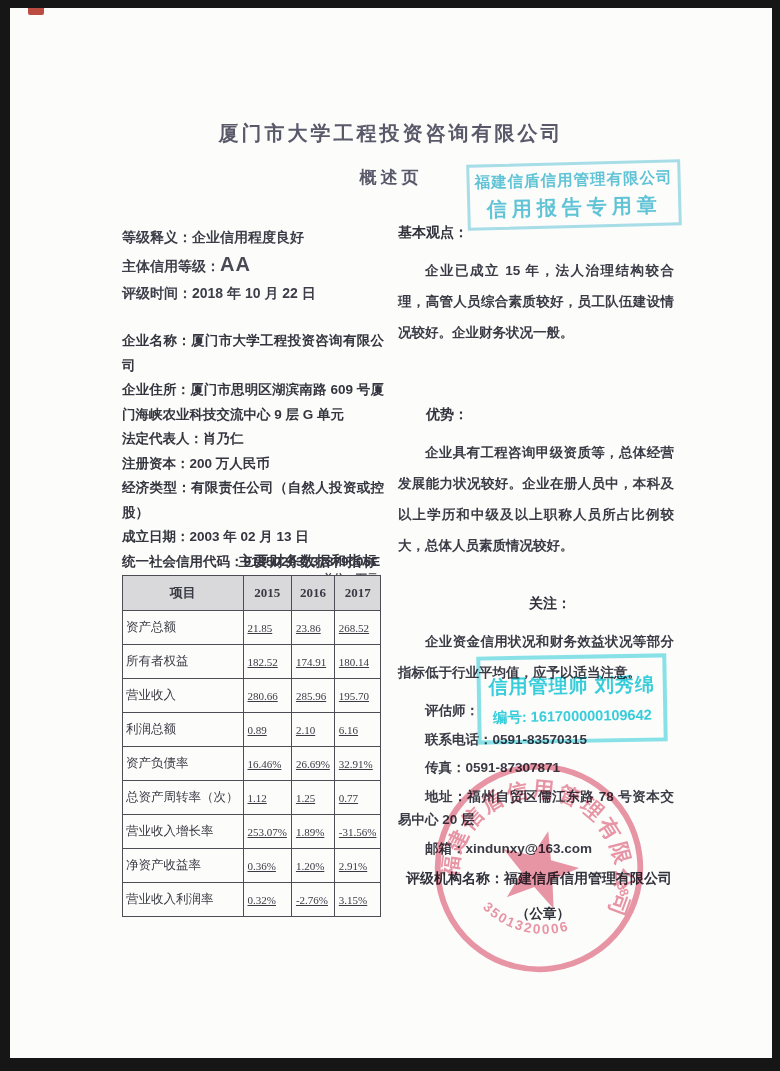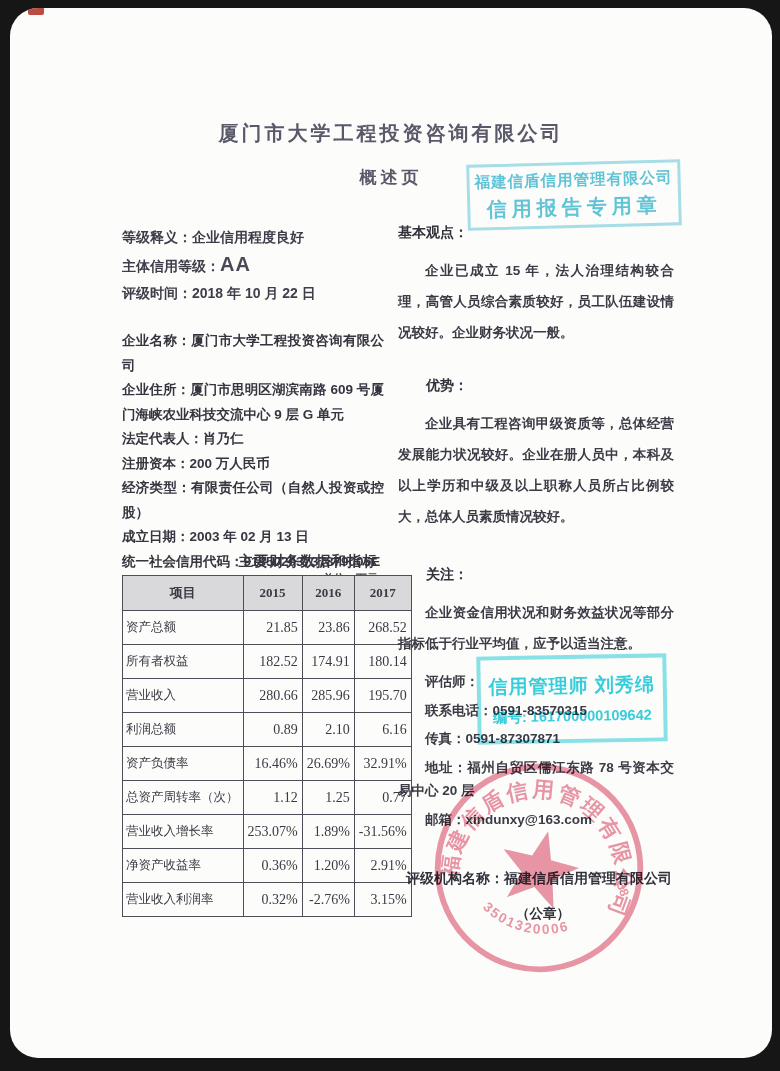--- a/index.html
+++ b/index.html
@@ -1,19 +1,19 @@
 <!DOCTYPE html>
 <html><head>
 <meta charset="utf-8">
 <style>
   * { margin:0; padding:0; box-sizing:border-box; }
   html,body { width:780px; height:1071px; }
   body { background:#111; position:relative; font-family:"Liberation Sans", sans-serif; }
   .scan-frame { position:absolute; inset:0; background:#161616; }
-  .page { position:absolute; left:10px; top:8px; right:8px; bottom:13px; background:#fcfcfb; overflow:hidden;border-radius:28px; }
+  .page { position:absolute; left:10px; top:8px; right:8px; bottom:13px; background:#fcfcfb; overflow:hidden; }
 
   .artifact-red { position:absolute; left:18px; top:-2px; width:16px; height:9px; background:#b5372e; opacity:.9; border-radius:2px; }
 
   .doc-title { position:absolute; left:0; top:112px; width:100%; text-align:center;
     font-size:20px; font-weight:600; letter-spacing:3px; color:#59596a; }
   .doc-subtitle { position:absolute; left:0; top:158px; width:100%; text-align:center;
     font-size:17px; font-weight:600; letter-spacing:4px; color:#59596a; }
 
   
   .stamp-rect { position:absolute; display:flex; flex-direction:column; justify-content:center; align-items:center;
@@ -37,31 +37,31 @@
 
   .fin-caption { position:absolute; left:112px; top:544px; width:256px; display:flex; justify-content:space-between; align-items:flex-end;flex-direction:column; }
   .fin-title { font-size:14.5px; font-weight:700; color:#35353f; letter-spacing:1px; }
   .fin-unit { font-size:11px; font-weight:700; color:#45454f; padding-bottom:1px; }
 
   table.fin { position:absolute; left:112px; top:567px; width:257px; border-collapse:collapse;
     font-family:"Liberation Serif", serif; color:#3a3a44; }
   table.fin th, table.fin td { border:1.5px solid #4d4d55; padding:8px 4px; }
   table.fin thead th { background:#d9d9db; font-size:13px; font-weight:700; height:23px; text-align:center; }
   table.fin tbody th { font-size:12.5px; font-weight:400; text-align:left; height:21.5px; padding-left:3px; white-space:nowrap; }
-  table.fin tbody td { font-size:14px; text-align:right; white-space:nowrap; }
+  table.fin tbody td { font-size:11px; white-space:nowrap;text-decoration:underline; }
   table.fin .c-item { width:104px; }
   table.fin .c-year { width:51px; }
 
   
   .right-col { position:absolute; left:388px; top:216px; width:276px; color:#3b3b46; }
   .right-col h3 { font-size:14px; font-weight:700; color:#32323c; }
   .right-col p.para { margin-top:13px; font-size:13.5px; font-weight:600; line-height:31px; text-indent:2em; text-align:justify; }
   .right-col h3.indent { padding-left:28px; }
-  .h-strength { margin-top:29px; }
-  .h-concern { margin-top:34px; }
+  .h-strength { margin-top:58px; }
+  .h-concern { margin-top:34px;text-align:center; }
   .contact { margin-top:11px; }
   .contact p { font-size:13.5px; font-weight:600; line-height:23.5px; text-indent:2em; margin-bottom:5px; text-align:justify; }
 
   .agency-line { position:absolute; left:396px; top:862px; font-size:14px; font-weight:700; color:#32323c; white-space:nowrap; }
   .seal-note { position:absolute; left:506px; top:897px; font-size:13.5px; font-weight:700; color:#32323c; }
 
   .stamp-round { position:absolute; left:413px; top:748px; width:232px; height:224px;
     mix-blend-mode:multiply; opacity:.62; transform:rotate(14deg); }
 </style>
 </head>

